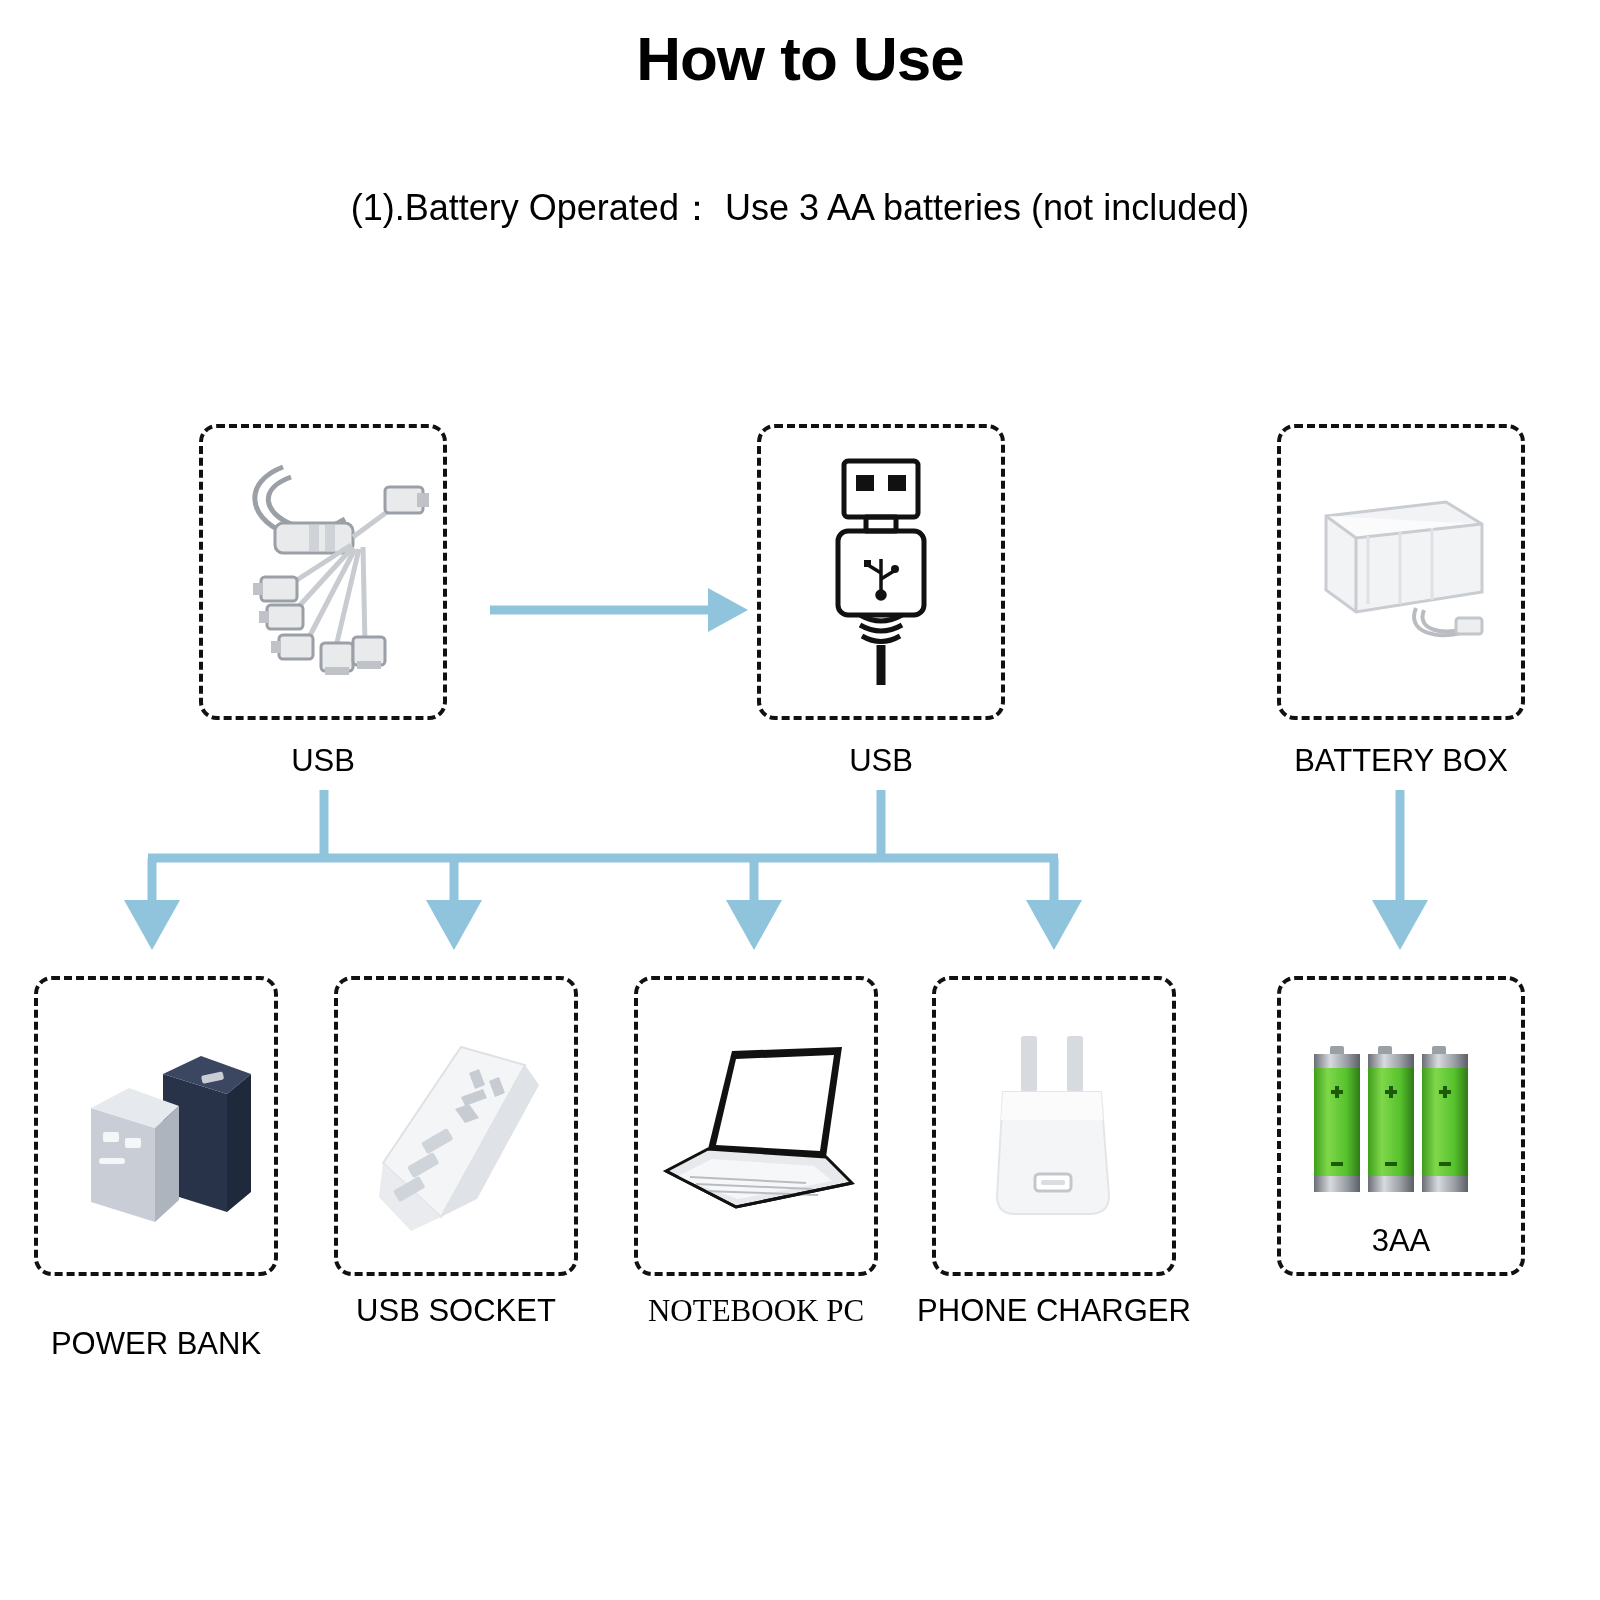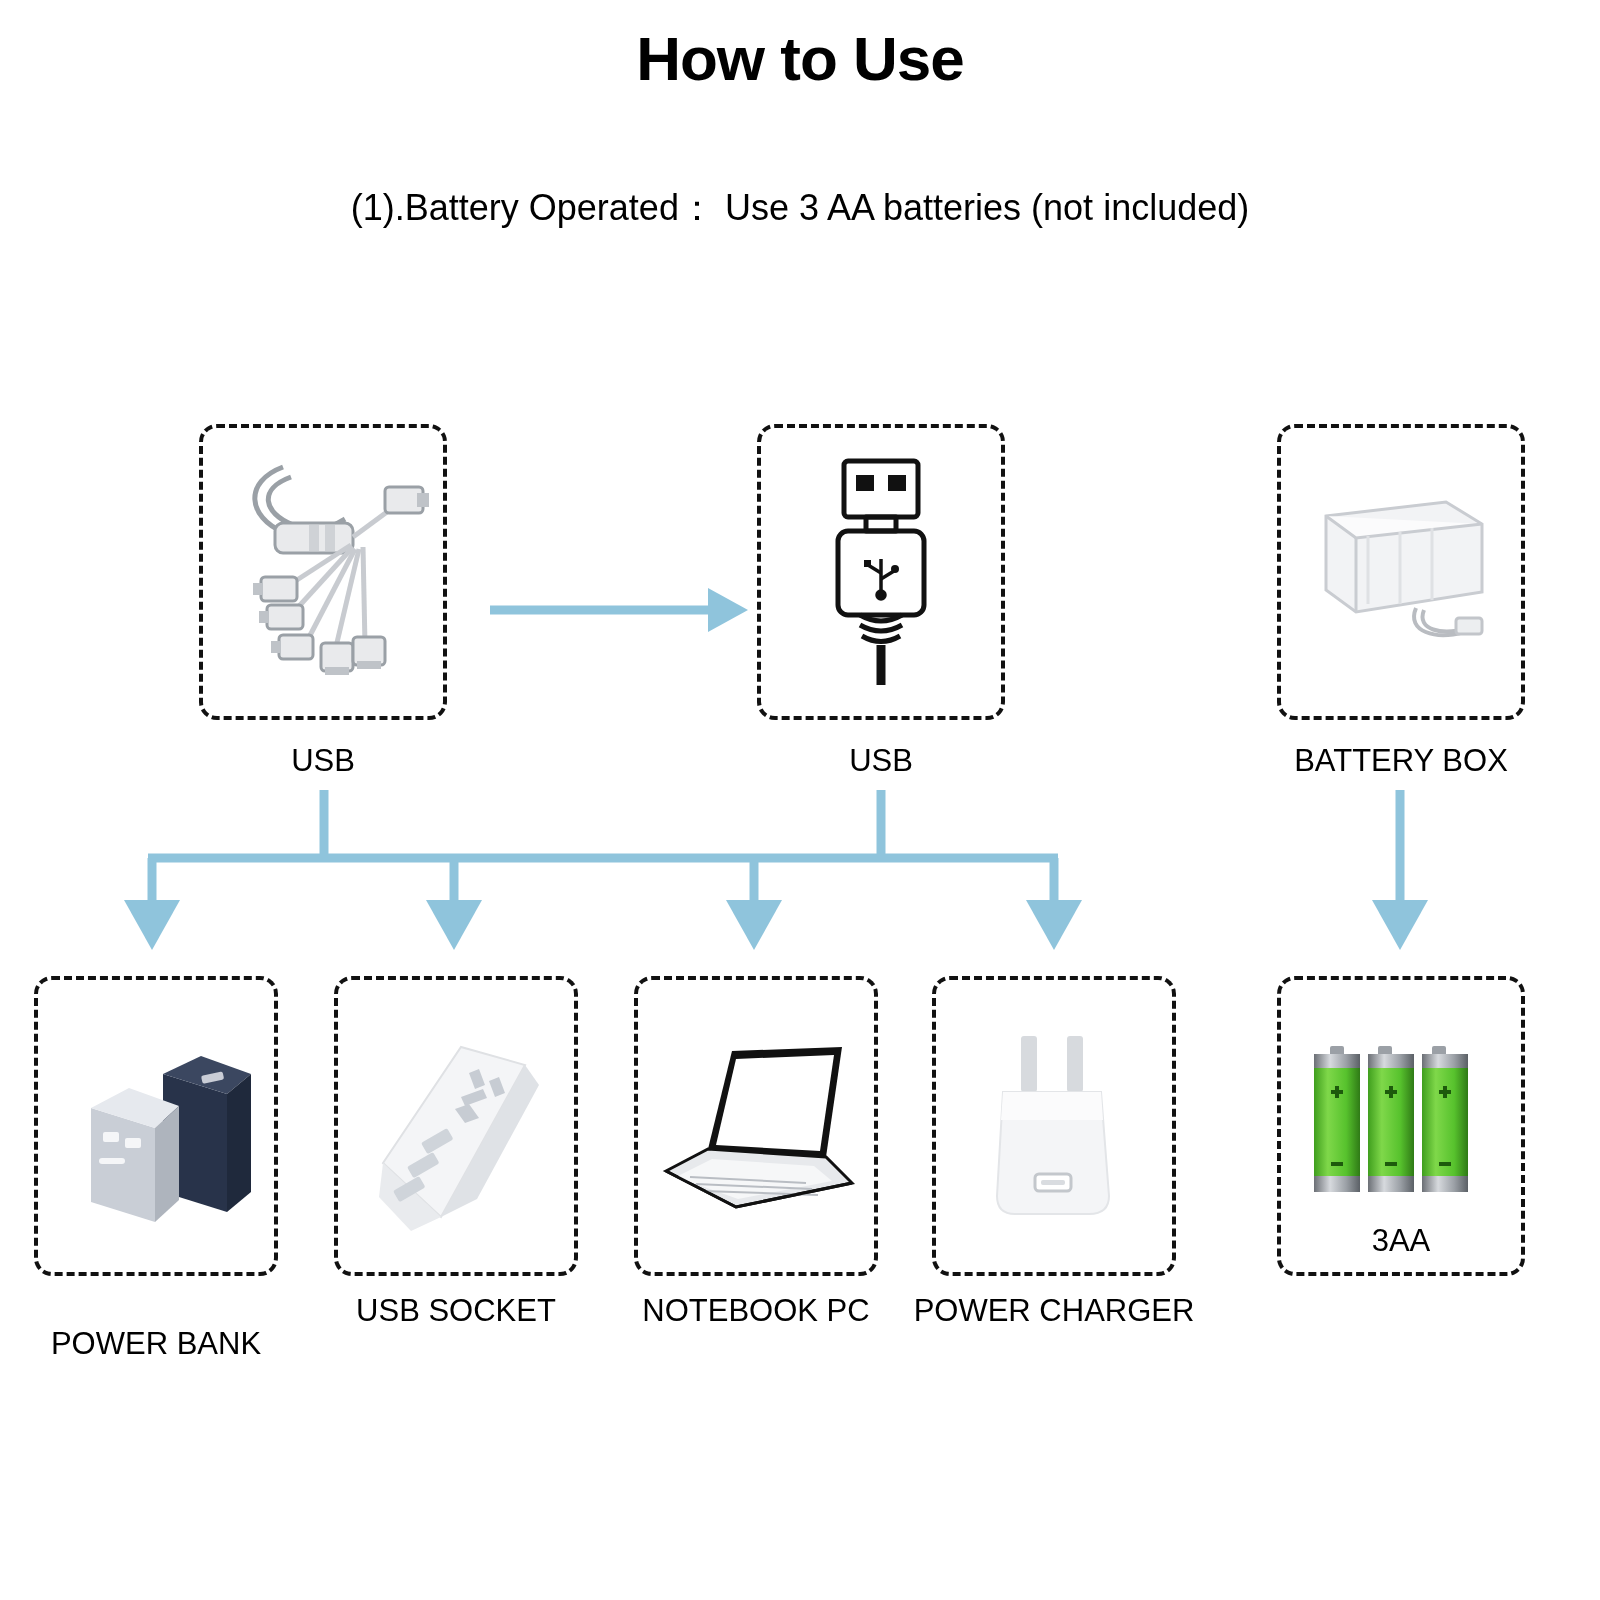--- a/index.html
+++ b/index.html
@@ -85,21 +85,21 @@
   #box-charger    { left: 932px;  top: 976px; width: 244px; height: 300px; }
   #box-3aa        { left: 1277px; top: 976px; width: 248px; height: 300px; }
 
   
   #cap-usb-cable { left: 199px; top: 745px; width: 248px; }
   #cap-usb-plug  { left: 757px; top: 745px; width: 248px; }
   #cap-batbox    { left: 1253px; top: 745px; width: 296px; }
 
   #cap-powerbank { left: 14px;   top: 1295px; width: 284px; margin-top: 33px; }
   #cap-usbsocket { left: 314px;  top: 1295px; width: 284px; }
-  #cap-notebook  { left: 614px;  top: 1295px; width: 284px; }
+  #cap-notebook  { left: 614px;  top: 1295px; width: 284px; font-family: Liberation Serif, serif; }
   #cap-charger   { left: 902px;  top: 1295px; width: 304px; }
   #cap-3aa       { left: 1277px; top: 1225px; width: 248px; }
 
   .svg-layer {
     position: absolute;
     left: 0; top: 0;
     width: 1600px; height: 1600px;
     pointer-events: none;
   }
 </style>
@@ -317,21 +317,21 @@
         </g>
 
         <path d="M44 76 L142 76 L150 180 Q 150 198 130 198 L56 198 Q 38 198 38 180 Z" fill="#f4f5f7" stroke="#e3e5e8" stroke-width="2"></path>
         <path d="M44 76 L142 76 L144 104 L42 104 Z" fill="#fbfbfc"></path>
 
         <rect x="76" y="158" width="36" height="17" rx="4" fill="#ffffff" stroke="#c3c7cc" stroke-width="3"></rect>
         <rect x="82" y="164" width="24" height="5" rx="2" fill="#d9dce0"></rect>
       </svg>
     </div>
   </div>
-  <div class="caption" id="cap-charger">POWER CHARGER</div>
+  <div class="caption" id="cap-charger">PHONE CHARGER</div>
 
   <div class="box" id="box-3aa">
     <div class="box-inner">
       <svg width="210" height="220" viewBox="0 0 210 220" aria-hidden="true">
         <defs>
           <linearGradient id="bg" x1="0" y1="0" x2="1" y2="0">
             <stop offset="0%" stop-color="#3f9e1d"></stop>
             <stop offset="30%" stop-color="#7fd84a"></stop>
             <stop offset="70%" stop-color="#57c22d"></stop>
             <stop offset="100%" stop-color="#2f7a16"></stop>

